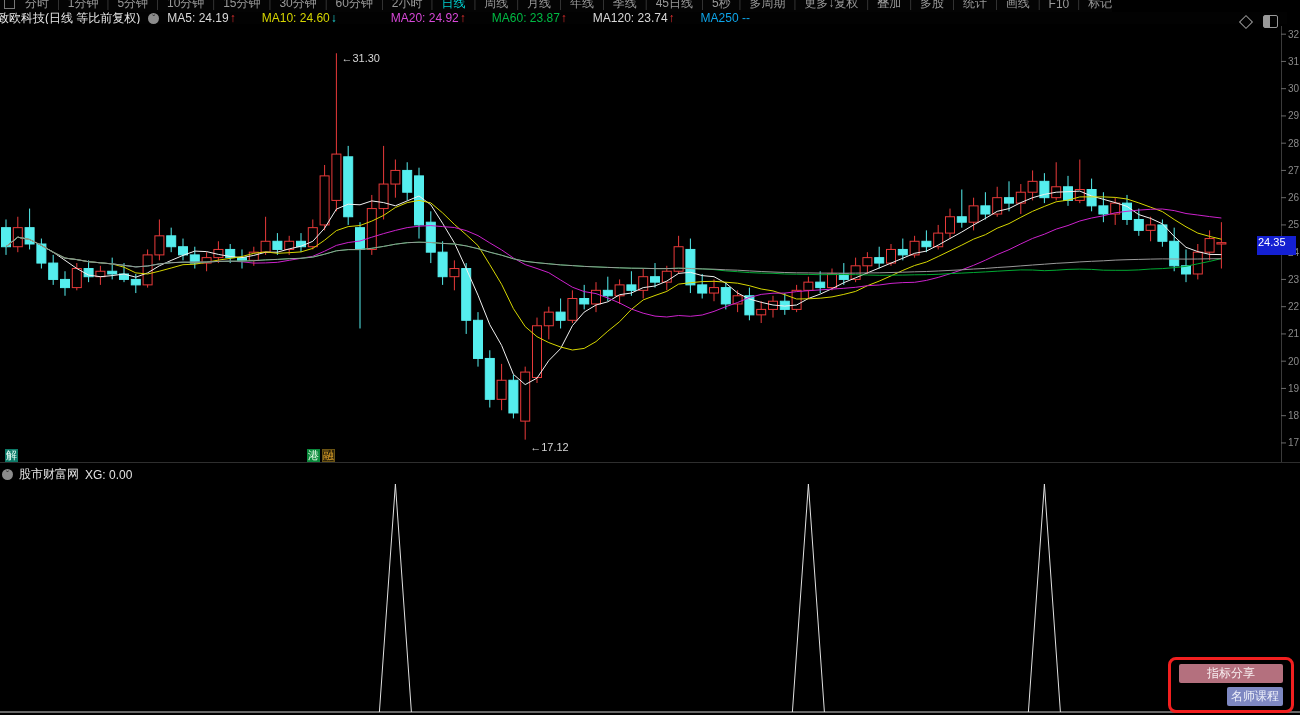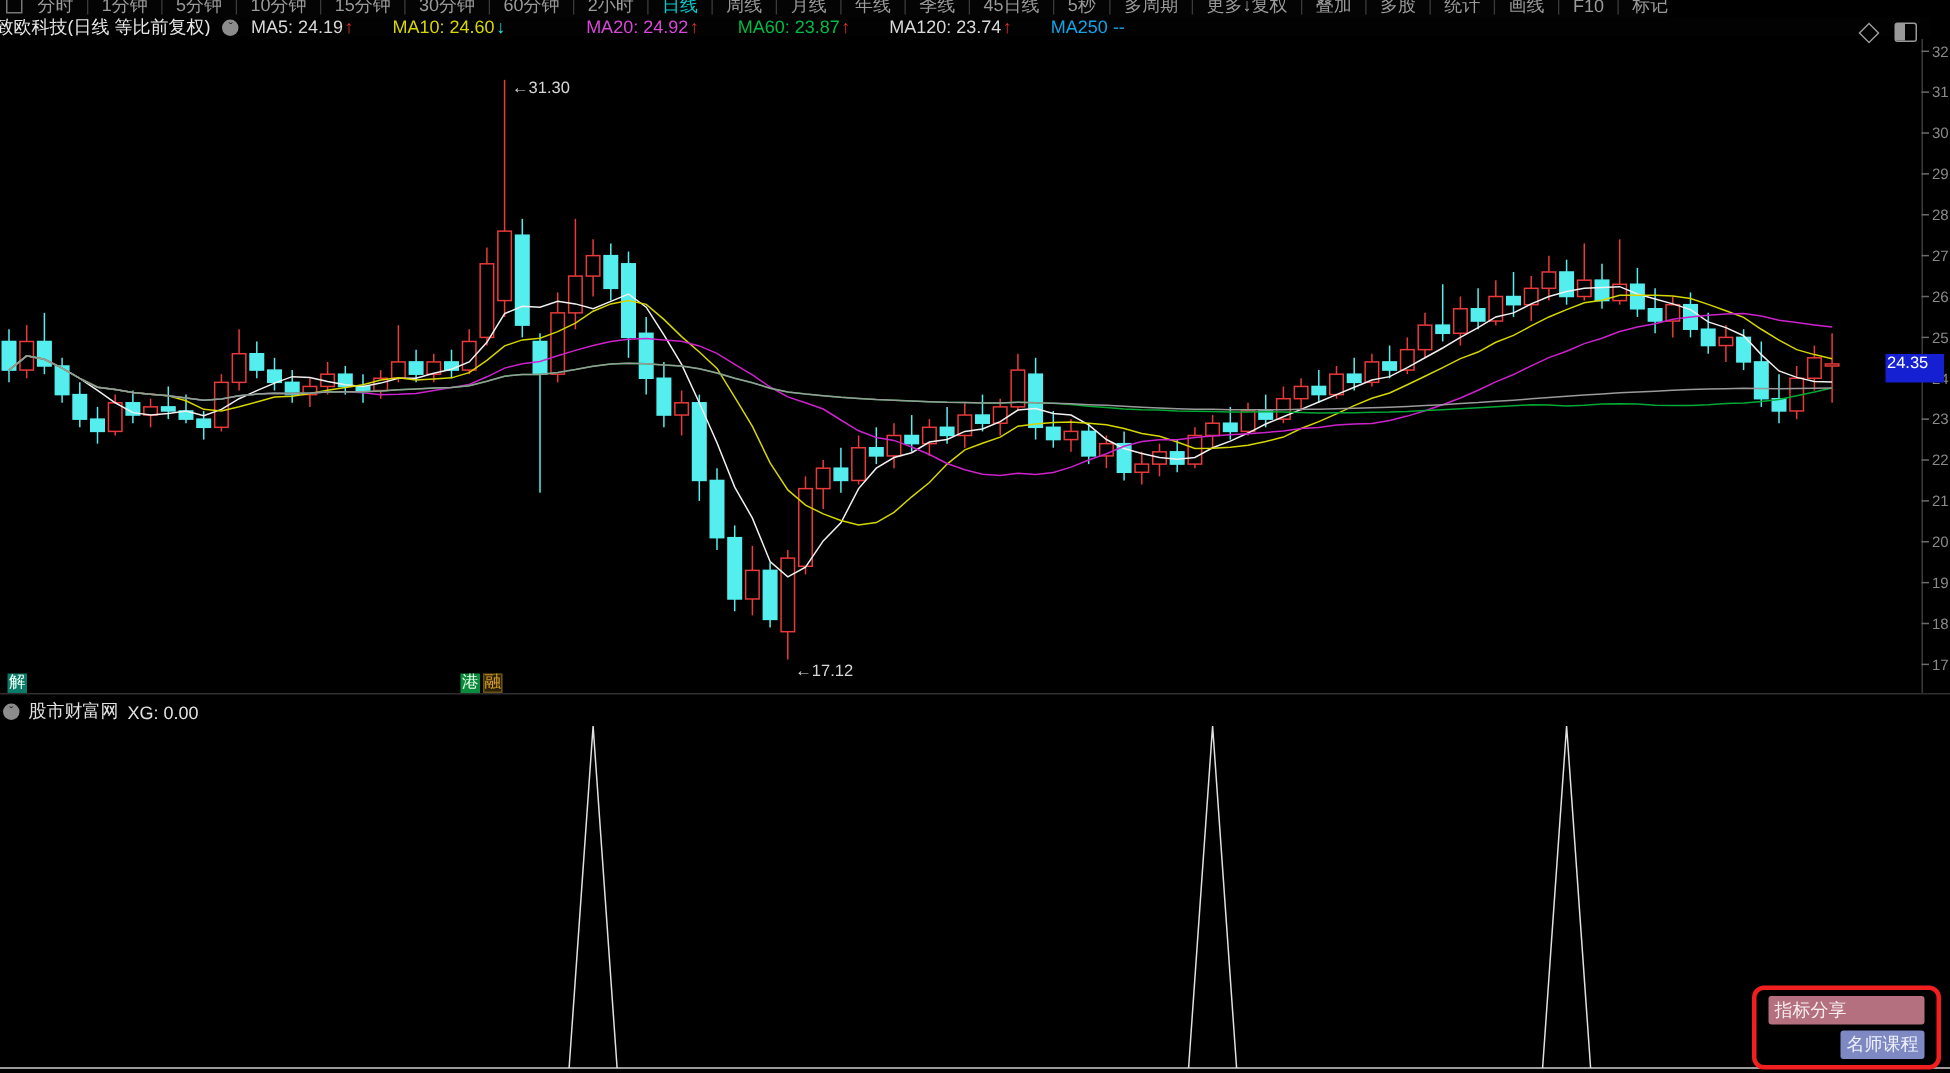--- a/index.html
+++ b/index.html
@@ -47,21 +47,21 @@
               font-size:12px;color:#e2e2e2;z-index:4;}
   #indicator-chart{position:absolute;top:463px;left:0;}
   
   #watermark{position:absolute;right:6px;bottom:2px;z-index:9;border:3px solid #f21f1f;border-radius:8px;
              background:#000;display:flex;align-items:center;padding:4px 8px;gap:9px;}
   #wm-left{display:flex;flex-direction:column;align-items:center;}
   #wm-name{font-family:"Liberation Serif",serif;font-size:23px;font-weight:bold;color:#c8394a;
            letter-spacing:3px;line-height:25px;}
   #wm-url{font-family:"Liberation Serif",serif;font-size:12px;font-weight:bold;color:#c03040;letter-spacing:1px;}
   #wm-right{display:flex;flex-direction:column;}
-  .wm-badge{font-size:12px;padding:1px 4px;border-radius:2px;}
+  .wm-badge{font-size:12px;padding:1px 4px;border-radius:2px;text-align:center;}
   #wm-badge-top{background:#b4707e;color:#f7edef;margin-bottom:4px;}
   #wm-badge-bottom{background:#7e88c2;color:#eef0fa;margin-left:48px;}
 </style>
 </head>
 <body>
 
 <div id="topbar1">
   <div class="row">
     <div id="period-items">
       <span class="tool-sq"></span>

